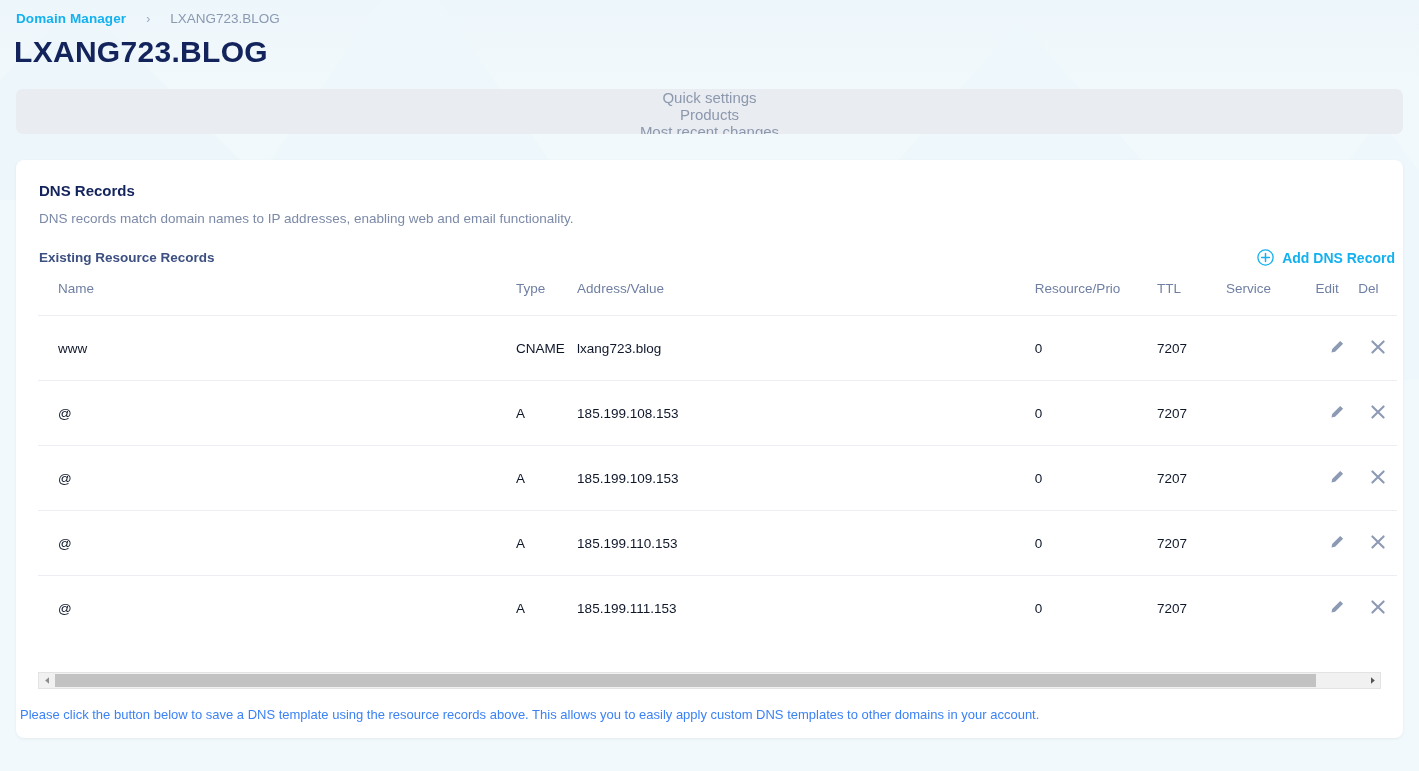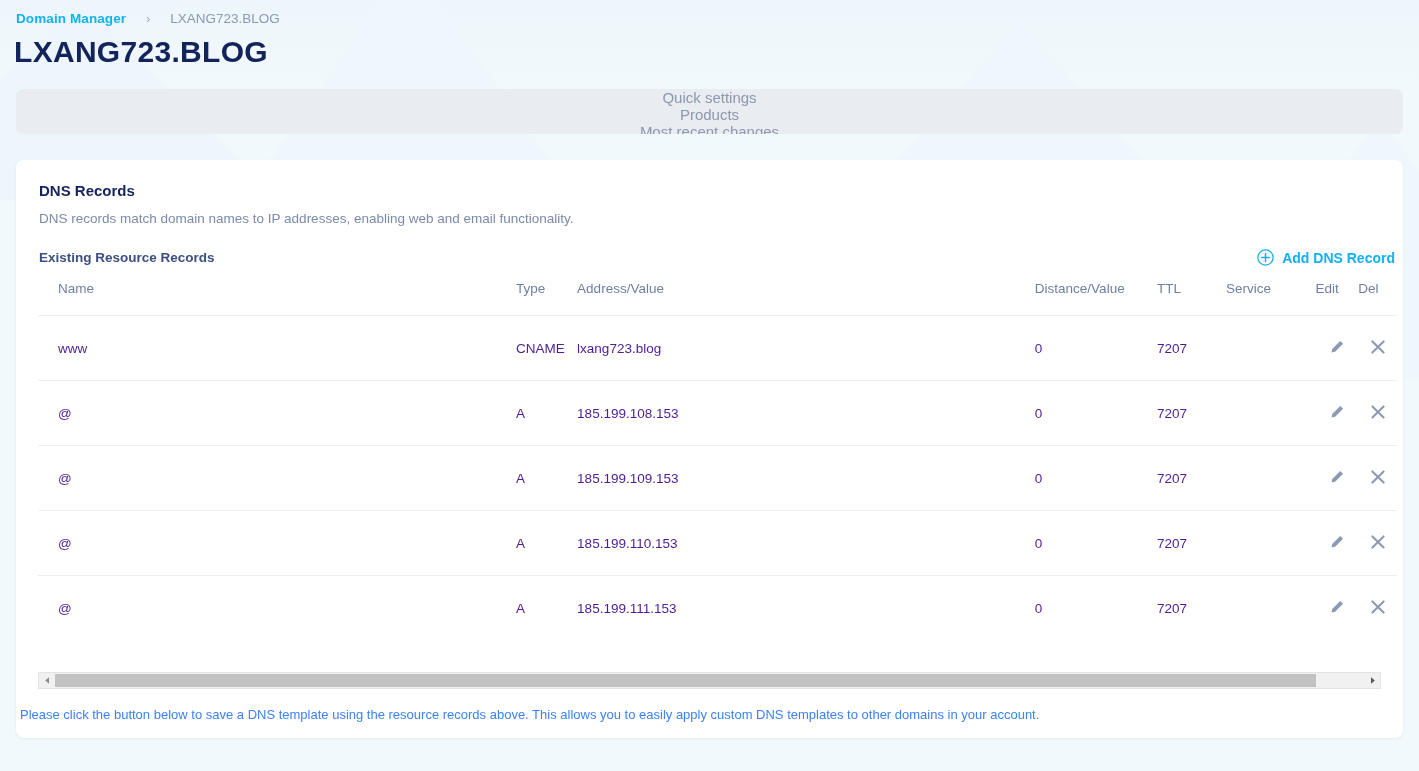--- a/index.html
+++ b/index.html
@@ -186,21 +186,21 @@
   }
   table.dns th {
     text-align: left;
     font-weight: 400;
     font-size: 13.5px;
     color: #6f7fa3;
     padding: 0 0 19px 0;
   }
   table.dns td {
     font-size: 13.5px;
-    color: #4c1d95;
+    color: #0f172a;
     border-top: 1px solid #eceef3;
     height: 65px;
     vertical-align: middle;
     padding: 0;
   }
   .col-name   { width: 470px; padding-left: 20px !important; }
   .col-type   { width: 60px; }
   .col-value  { width: 450px; }
   .col-dist   { width: 120px; }
   .col-ttl    { width: 68px; }
@@ -318,21 +318,21 @@
       </div>
     </div>
 
     <div class="table-wrap">
       <table class="dns">
         <thead>
           <tr>
             <th class="col-name">Name</th>
             <th class="col-type">Type</th>
             <th class="col-value">Address/Value</th>
-            <th class="col-dist">Distance/Value</th>
+            <th class="col-dist">Resource/Prio</th>
             <th class="col-ttl">TTL</th>
             <th class="col-svc">Service</th>
             <th class="col-edit">Edit</th>
             <th class="col-del">Del</th>
           </tr>
         </thead>
         <tbody>
 
           <tr>
             <td class="col-name">www</td>

